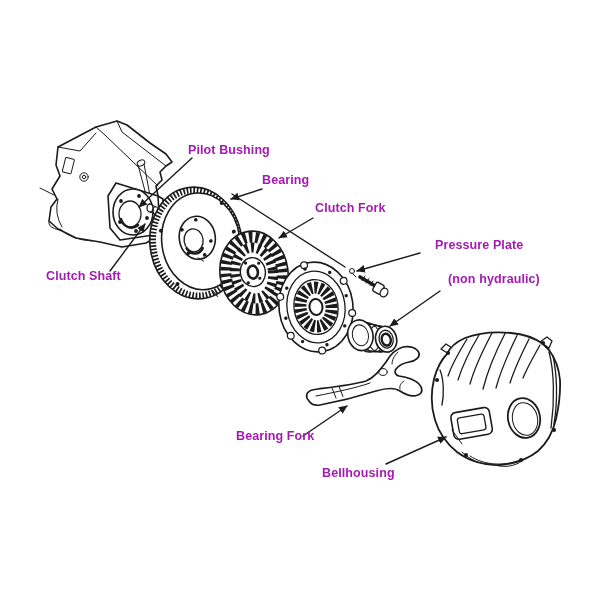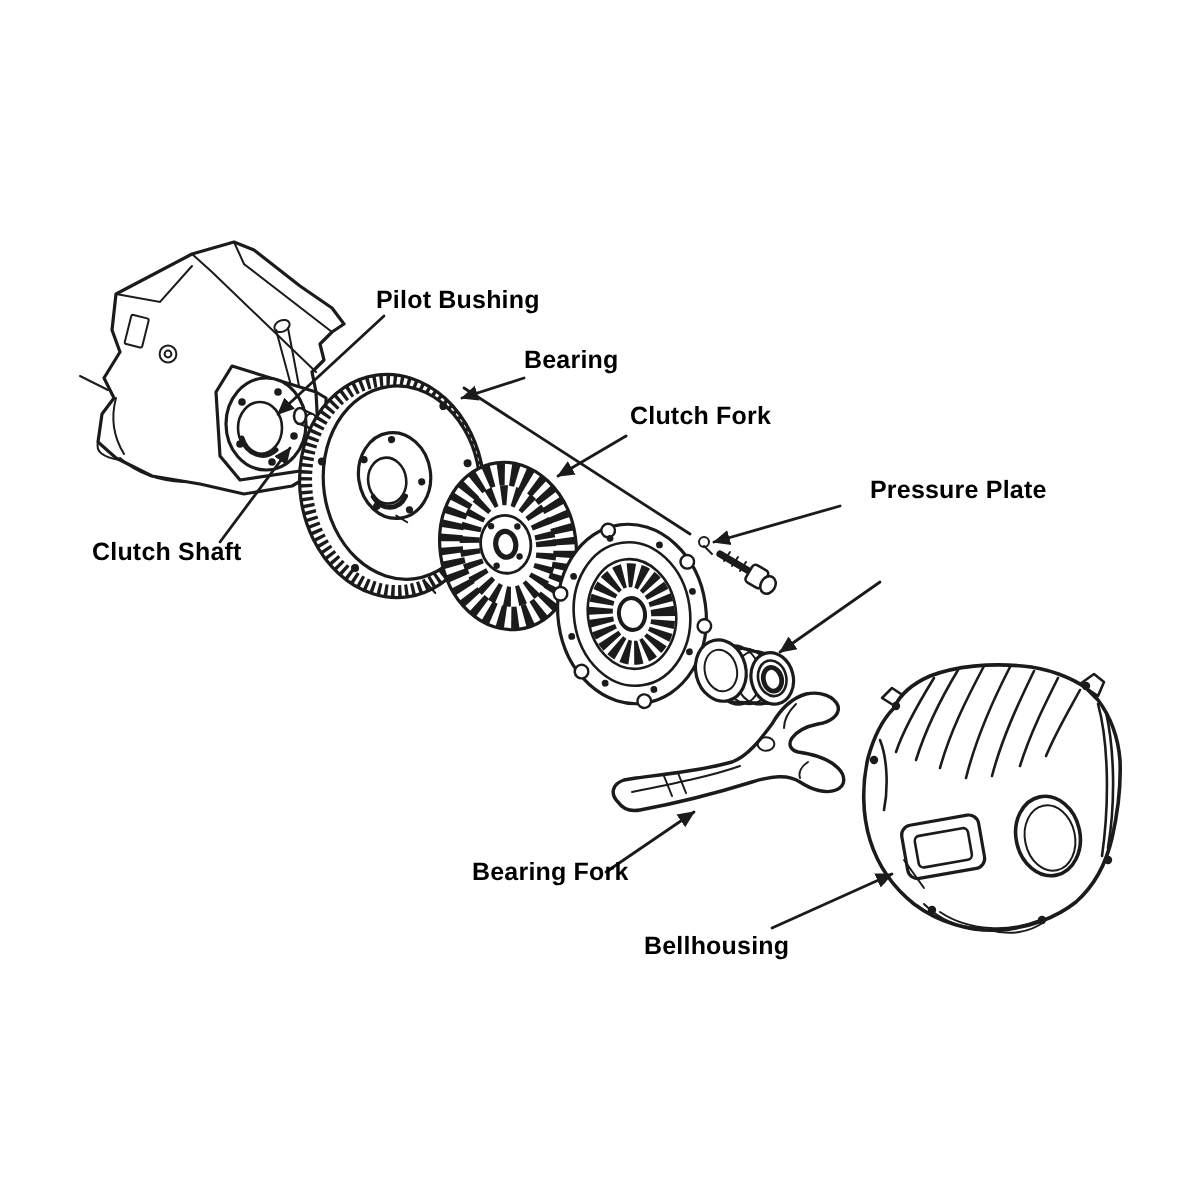--- a/index.html
+++ b/index.html
@@ -2,21 +2,21 @@
 <html><head>
 <meta charset="utf-8">
 <style>
   html,body{margin:0;padding:0;background:#ffffff;}
   .stage{
     position:relative;width:600px;height:600px;background:#ffffff;
     font-family:"Liberation Sans", sans-serif;overflow:hidden;
   }
   .stage svg{position:absolute;left:0;top:0;}
   .lbl{
-    position:absolute;font-size:12.5px;font-weight:700;color:#000000;
+    position:absolute;font-size:12.5px;font-weight:700;color:#a21caf;
     white-space:nowrap;letter-spacing:0.1px;line-height:13px;
   }
   .lbl-center{text-align:center;}
   
   .ln{fill:none;stroke:#1b1b1b;stroke-width:1.6;stroke-linecap:round;stroke-linejoin:round;}
   .fw{fill:#ffffff;stroke:#1b1b1b;stroke-width:1.6;stroke-linejoin:round;}
   .thin{fill:none;stroke:#1b1b1b;stroke-width:1;stroke-linecap:round;}
   .mid{fill:none;stroke:#1b1b1b;stroke-width:1.3;stroke-linecap:round;}
   .dk{fill:none;stroke:#1b1b1b;stroke-width:2.5;stroke-linecap:round;}
   .dot{fill:#1b1b1b;stroke:none;}
@@ -196,20 +196,21 @@
 
   <div class="lbl" style="left:188px;top:144px">Pilot Bushing</div>
 
   <div class="lbl" style="left:262px;top:174px">Bearing</div>
 
   <div class="lbl" style="left:315px;top:202px">Clutch Fork</div>
 
   <div class="lbl" style="left:435px;top:239px">Pressure Plate</div>
 
   <div class="lbl lbl-center" style="left:438px;top:273px;width:112px">
+    <div>(non hydraulic)</div>
   </div>
 
   <div class="lbl" style="left:46px;top:270px">Clutch Shaft</div>
 
   <div class="lbl" style="left:236px;top:430px">Bearing Fork</div>
 
   <div class="lbl" style="left:322px;top:467px">Bellhousing</div>
 </div>
 
 </body></html>

